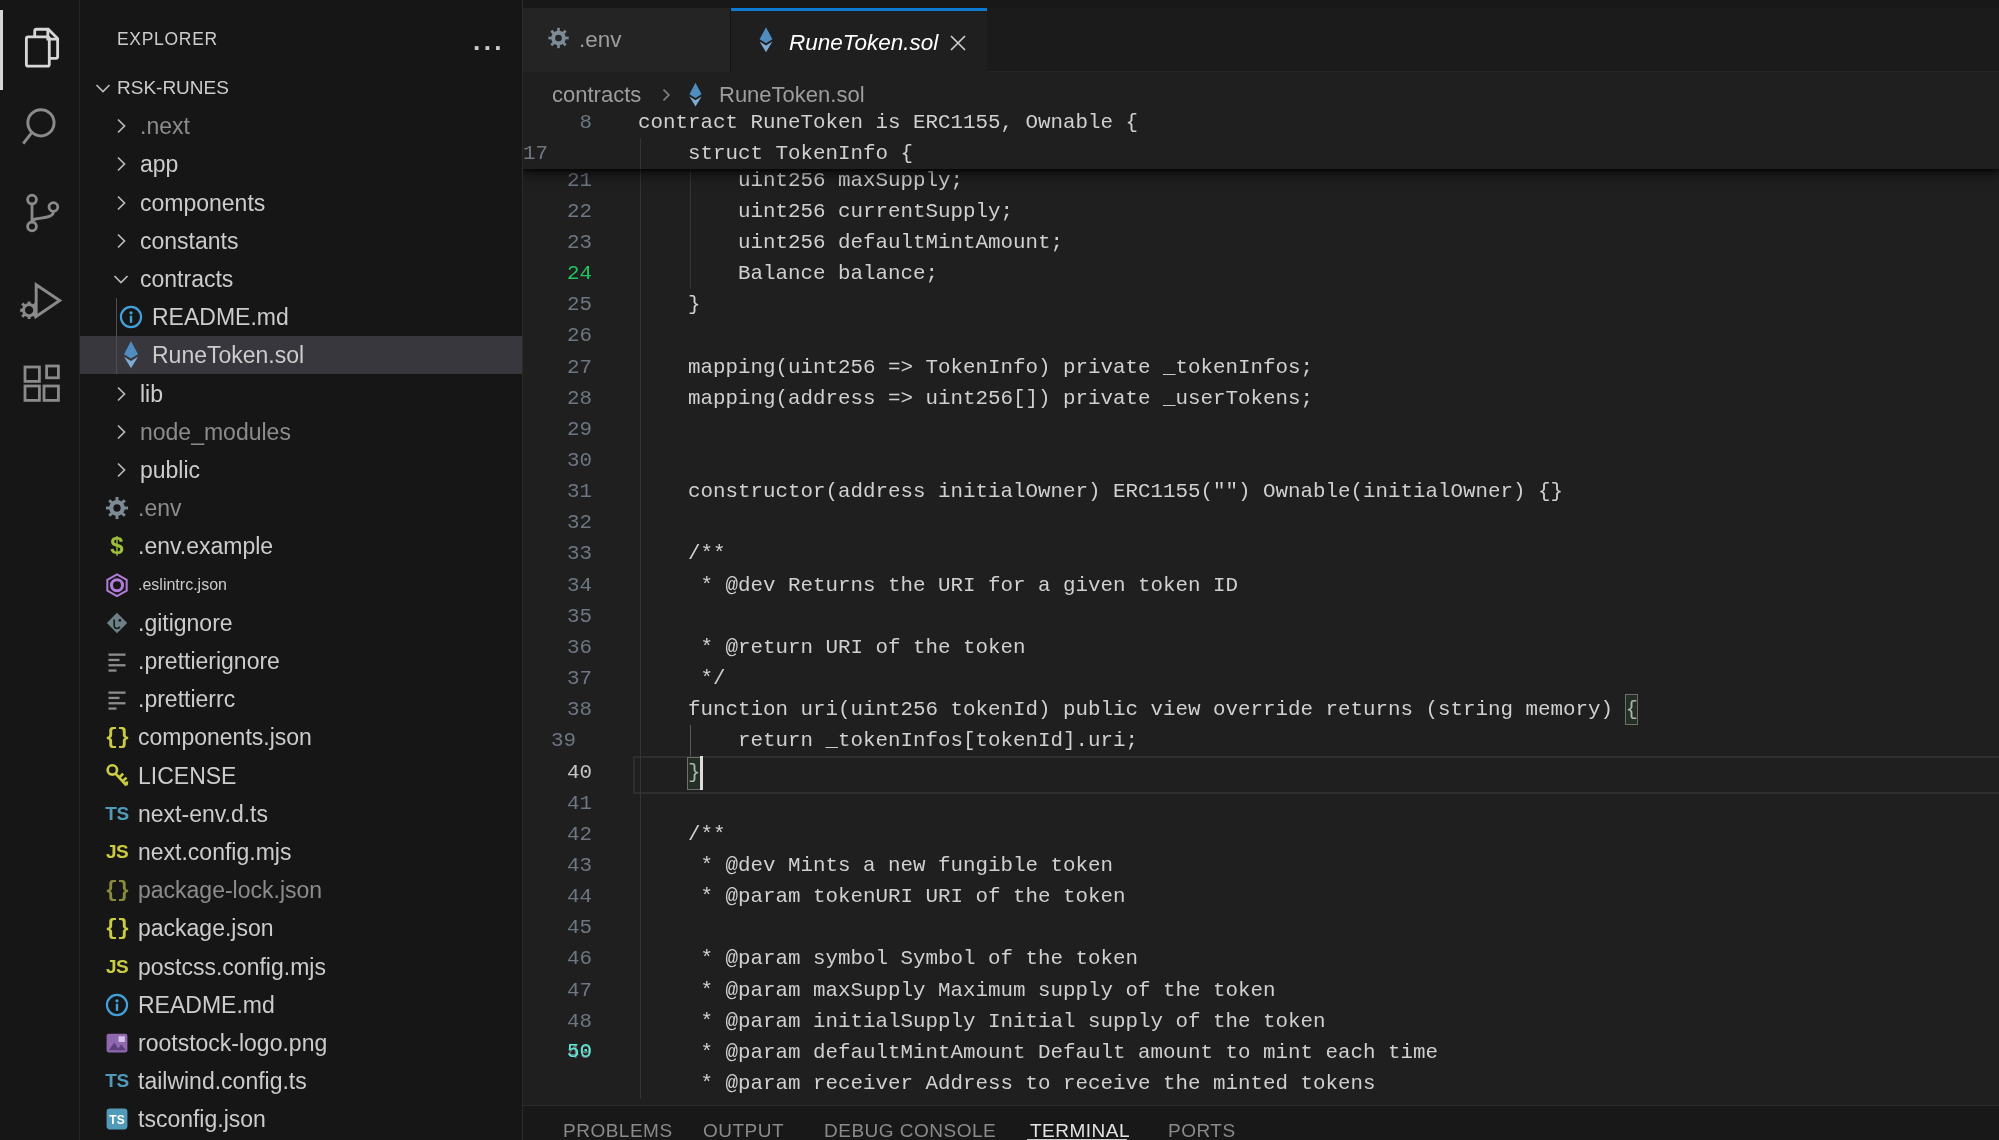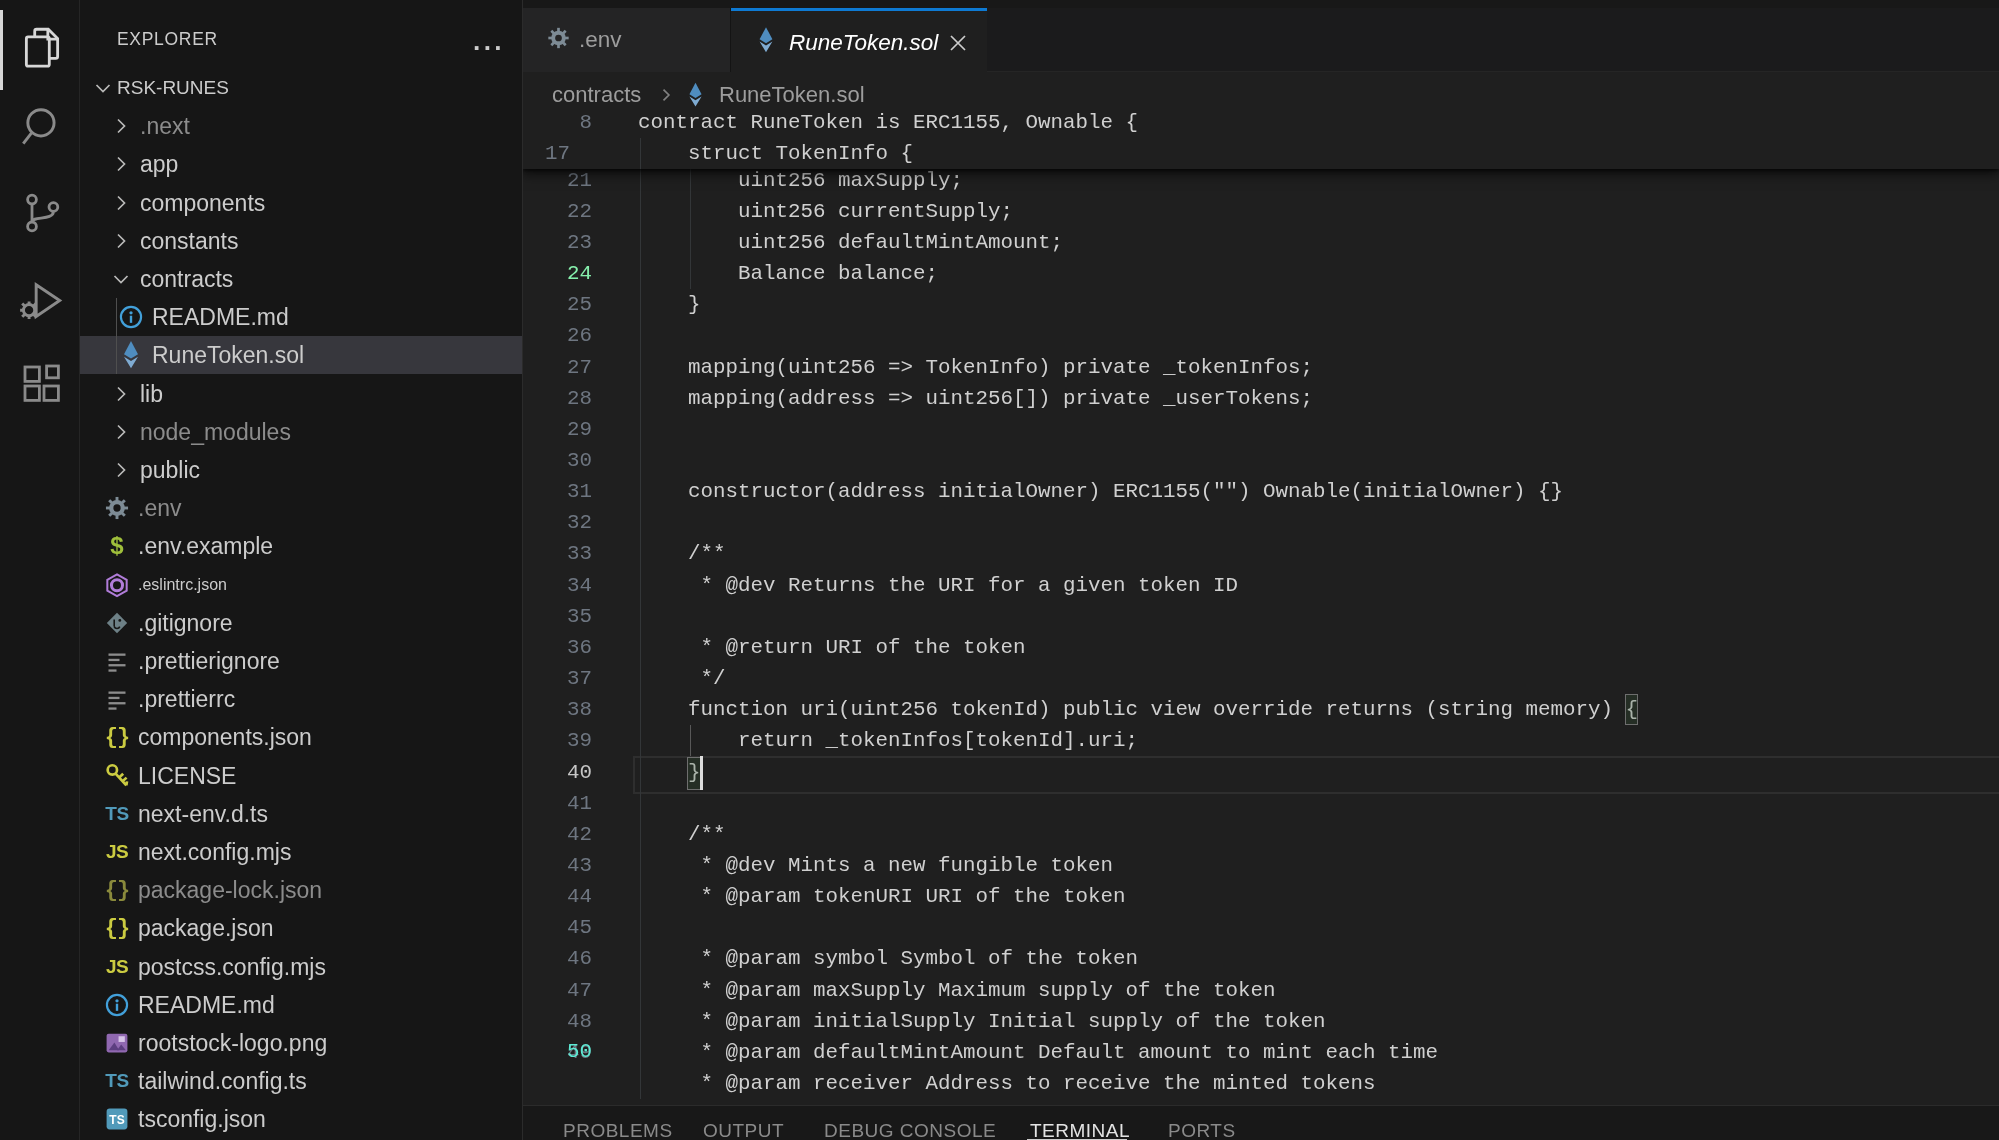--- a/index.html
+++ b/index.html
@@ -11,36 +11,36 @@
 <div style="position:absolute;left:633px;right:0;top:755.5px;height:34px;border-top:2px solid #2e2e2e;border-bottom:2px solid #2e2e2e;border-left:2px solid #2e2e2e"></div>
 
 <div style="position:absolute;left:639.5px;top:164.6px;width:1.4px;height:934.4px;background:#333638"></div>
 <div style="position:absolute;left:689.5px;top:164.6px;width:1.4px;height:124px;background:#333638"></div>
 <div style="position:absolute;left:689.5px;top:725.3px;width:1.4px;height:31px;background:#585858"></div>
 
 <div id="gutter" style="position:absolute;left:523px;top:0;width:69px;height:1104px;color:#6e7681">
     <div style="position:absolute;right:0;top:164.6px;height:31px;line-height:31px;color:#6e7681">21</div>
 <div style="position:absolute;right:0;top:195.8px;height:31px;line-height:31px;color:#6e7681">22</div>
 <div style="position:absolute;right:0;top:226.9px;height:31px;line-height:31px;color:#6e7681">23</div>
-<div style="position:absolute;right:0;top:258.1px;height:31px;line-height:31px;color:#86efac">24</div>
+<div style="position:absolute;right:0;top:258.1px;height:31px;line-height:31px;color:#22c55e">24</div>
 <div style="position:absolute;right:0;top:289.2px;height:31px;line-height:31px;color:#6e7681">25</div>
 <div style="position:absolute;right:0;top:320.4px;height:31px;line-height:31px;color:#6e7681">26</div>
 <div style="position:absolute;right:0;top:351.5px;height:31px;line-height:31px;color:#6e7681">27</div>
 <div style="position:absolute;right:0;top:382.7px;height:31px;line-height:31px;color:#6e7681">28</div>
 <div style="position:absolute;right:0;top:413.8px;height:31px;line-height:31px;color:#6e7681">29</div>
 <div style="position:absolute;right:0;top:444.9px;height:31px;line-height:31px;color:#6e7681">30</div>
 <div style="position:absolute;right:0;top:476.1px;height:31px;line-height:31px;color:#6e7681">31</div>
 <div style="position:absolute;right:0;top:507.2px;height:31px;line-height:31px;color:#6e7681">32</div>
 <div style="position:absolute;right:0;top:538.4px;height:31px;line-height:31px;color:#6e7681">33</div>
 <div style="position:absolute;right:0;top:569.5px;height:31px;line-height:31px;color:#6e7681">34</div>
 <div style="position:absolute;right:0;top:600.7px;height:31px;line-height:31px;color:#6e7681">35</div>
 <div style="position:absolute;right:0;top:631.9px;height:31px;line-height:31px;color:#6e7681">36</div>
 <div style="position:absolute;right:0;top:663.0px;height:31px;line-height:31px;color:#6e7681">37</div>
 <div style="position:absolute;right:0;top:694.1px;height:31px;line-height:31px;color:#6e7681">38</div>
-<div style="position:absolute;right:0;top:725.3px;height:31px;line-height:31px;color:#6e7681">39</div>
+<div style="position:absolute;right:16px;top:725.3px;height:31px;line-height:31px;color:#6e7681">39</div>
 <div style="position:absolute;right:0;top:756.5px;height:31px;line-height:31px;color:#c6c6c6">40</div>
 <div style="position:absolute;right:0;top:787.6px;height:31px;line-height:31px;color:#6e7681">41</div>
 <div style="position:absolute;right:0;top:818.8px;height:31px;line-height:31px;color:#6e7681">42</div>
 <div style="position:absolute;right:0;top:849.9px;height:31px;line-height:31px;color:#6e7681">43</div>
 <div style="position:absolute;right:0;top:881.0px;height:31px;line-height:31px;color:#6e7681">44</div>
 <div style="position:absolute;right:0;top:912.2px;height:31px;line-height:31px;color:#6e7681">45</div>
 <div style="position:absolute;right:0;top:943.3px;height:31px;line-height:31px;color:#6e7681">46</div>
 <div style="position:absolute;right:0;top:974.5px;height:31px;line-height:31px;color:#6e7681">47</div>
 <div style="position:absolute;right:0;top:1005.7px;height:31px;line-height:31px;color:#6e7681">48</div>
 <div style="position:absolute;right:0;top:1036.8px;height:31px;line-height:31px;color:#6e7681">49</div>
@@ -71,21 +71,21 @@
 <div style="position:absolute;left:0;top:1036.8px;height:31px;line-height:31px;white-space:pre">     * @param defaultMintAmount Default amount to mint each time</div>
 <div style="position:absolute;left:0;top:1068.0px;height:31px;line-height:31px;white-space:pre">     * @param receiver Address to receive the minted tokens</div>
   </div>
 
 <div style="position:absolute;left:1624.5px;top:694.1px;width:13.5px;height:31px;border:1.5px solid #6e6e6e;background:rgba(55,90,55,0.25);box-sizing:border-box"></div>
 <div style="position:absolute;left:687.0px;top:756.5px;width:13.5px;height:33px;border:1.5px solid #6e6e6e;background:rgba(55,90,55,0.25);box-sizing:border-box"></div>
 <div style="position:absolute;left:700.0px;top:756.0px;width:2.6px;height:34px;background:#dcdcdc"></div>
 
 <div style="position:absolute;left:523px;right:0;top:106.5px;height:62px;background:#1f1f1f;box-shadow:0 2px 3px rgba(0,0,0,0.55), 0 6px 11px rgba(0,0,0,0.55)">
   <div style="position:absolute;left:0;top:0;width:69px;height:31px;line-height:31px;text-align:right;color:#6e7681;font-family:'Liberation Mono',monospace;font-size:20.83px">8</div>
-  <div style="position:absolute;left:0;top:31px;width:69px;height:31px;line-height:31px;text-align:center;color:#6e7681;font-family:'Liberation Mono',monospace;font-size:20.83px">17</div>
+  <div style="position:absolute;left:0;top:31px;width:69px;height:31px;line-height:31px;text-align:left;color:#6e7681;font-family:'Liberation Mono',monospace;font-size:20.83px">17</div>
   <div style="position:absolute;left:115px;top:0;height:31px;line-height:31px;white-space:pre;font-family:'Liberation Mono',monospace;font-size:20.83px;color:#d0d0d0">contract RuneToken is ERC1155, Ownable {</div>
   <div style="position:absolute;left:115px;top:31px;height:31px;line-height:31px;white-space:pre;font-family:'Liberation Mono',monospace;font-size:20.83px;color:#d0d0d0">    struct TokenInfo {</div>
   <div style="position:absolute;left:116.5px;top:31px;width:1.4px;height:31px;background:#333638"></div>
 </div>
 
 <div style="position:absolute;left:523px;right:0;top:0;height:8px;background:#181818"></div>
 <div style="position:absolute;left:523px;right:0;top:8px;height:64px;background:#1b1b1c;border-bottom:1px solid #252525;box-sizing:border-box"></div>
 <div style="position:absolute;left:523px;top:8px;width:208px;height:64px;background:#242425;border-right:1.5px solid #141414;box-sizing:border-box">
   <div style="position:absolute;left:24px;top:32px;transform:translateY(-50%)"><svg width="23" height="23" viewBox="0 0 24 24">
         <rect x="10.6" y="1.4" width="2.8" height="4.6" fill="#7d8b95" transform="rotate(0 12 12)"></rect>

